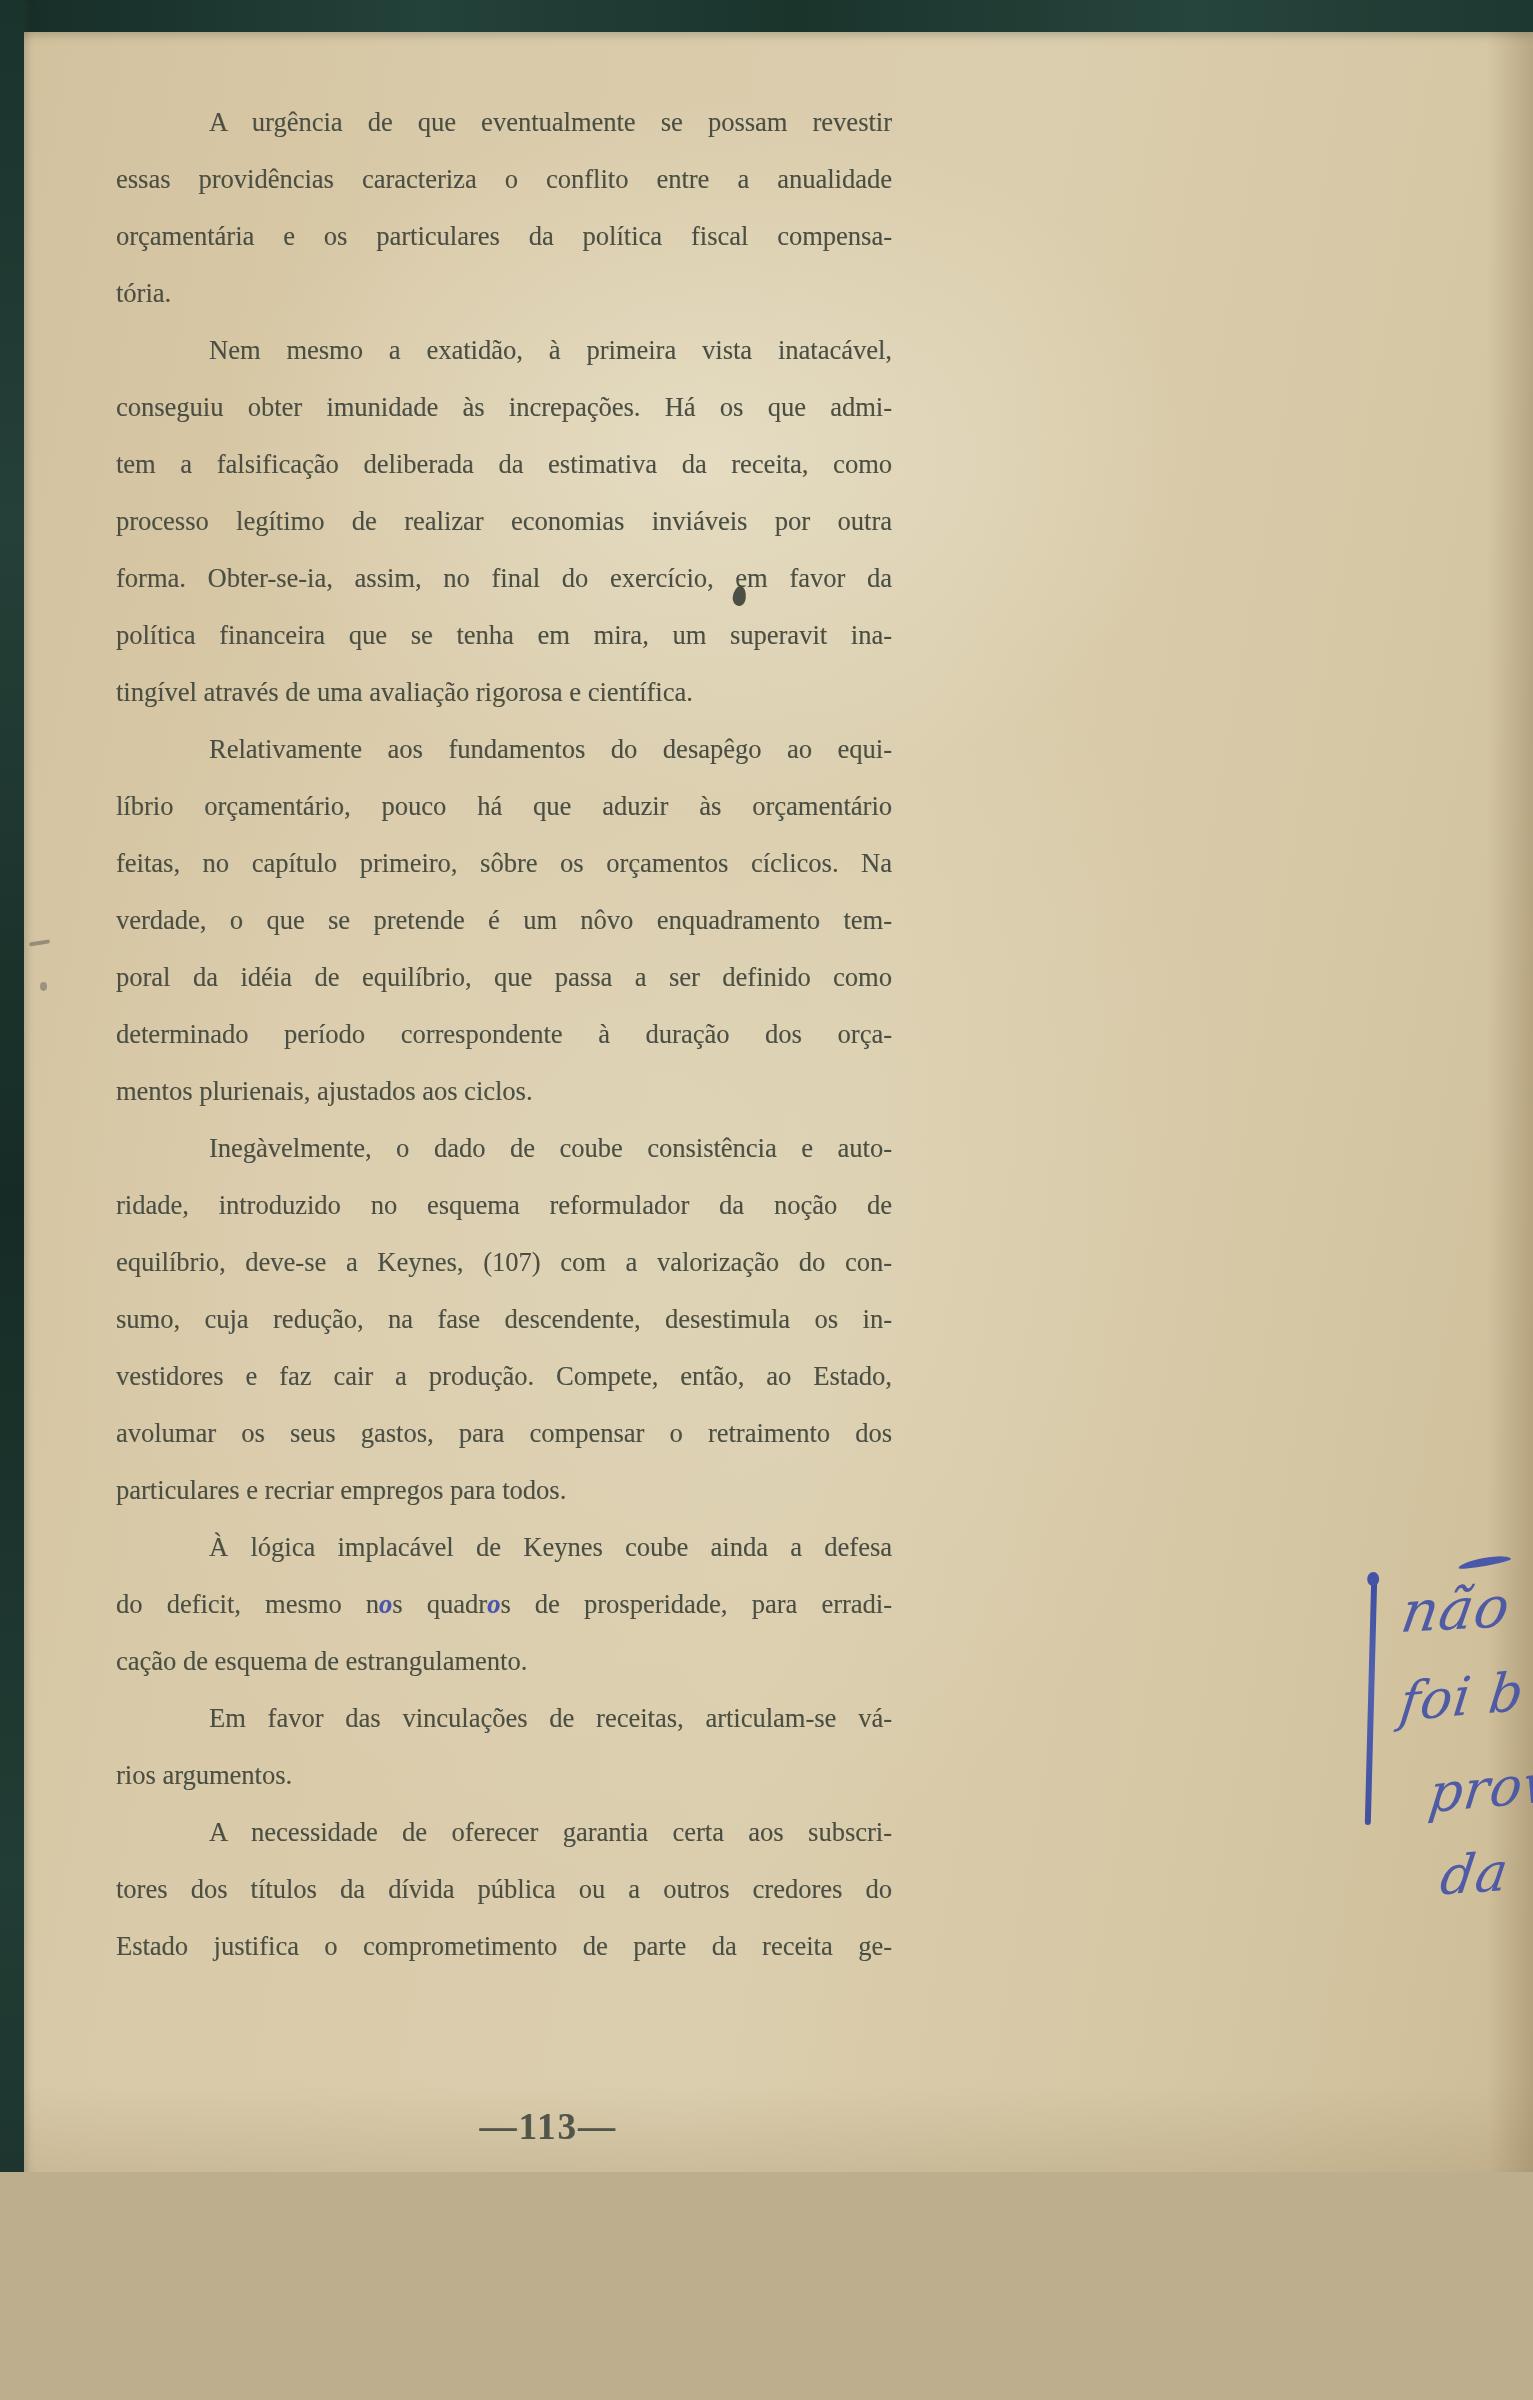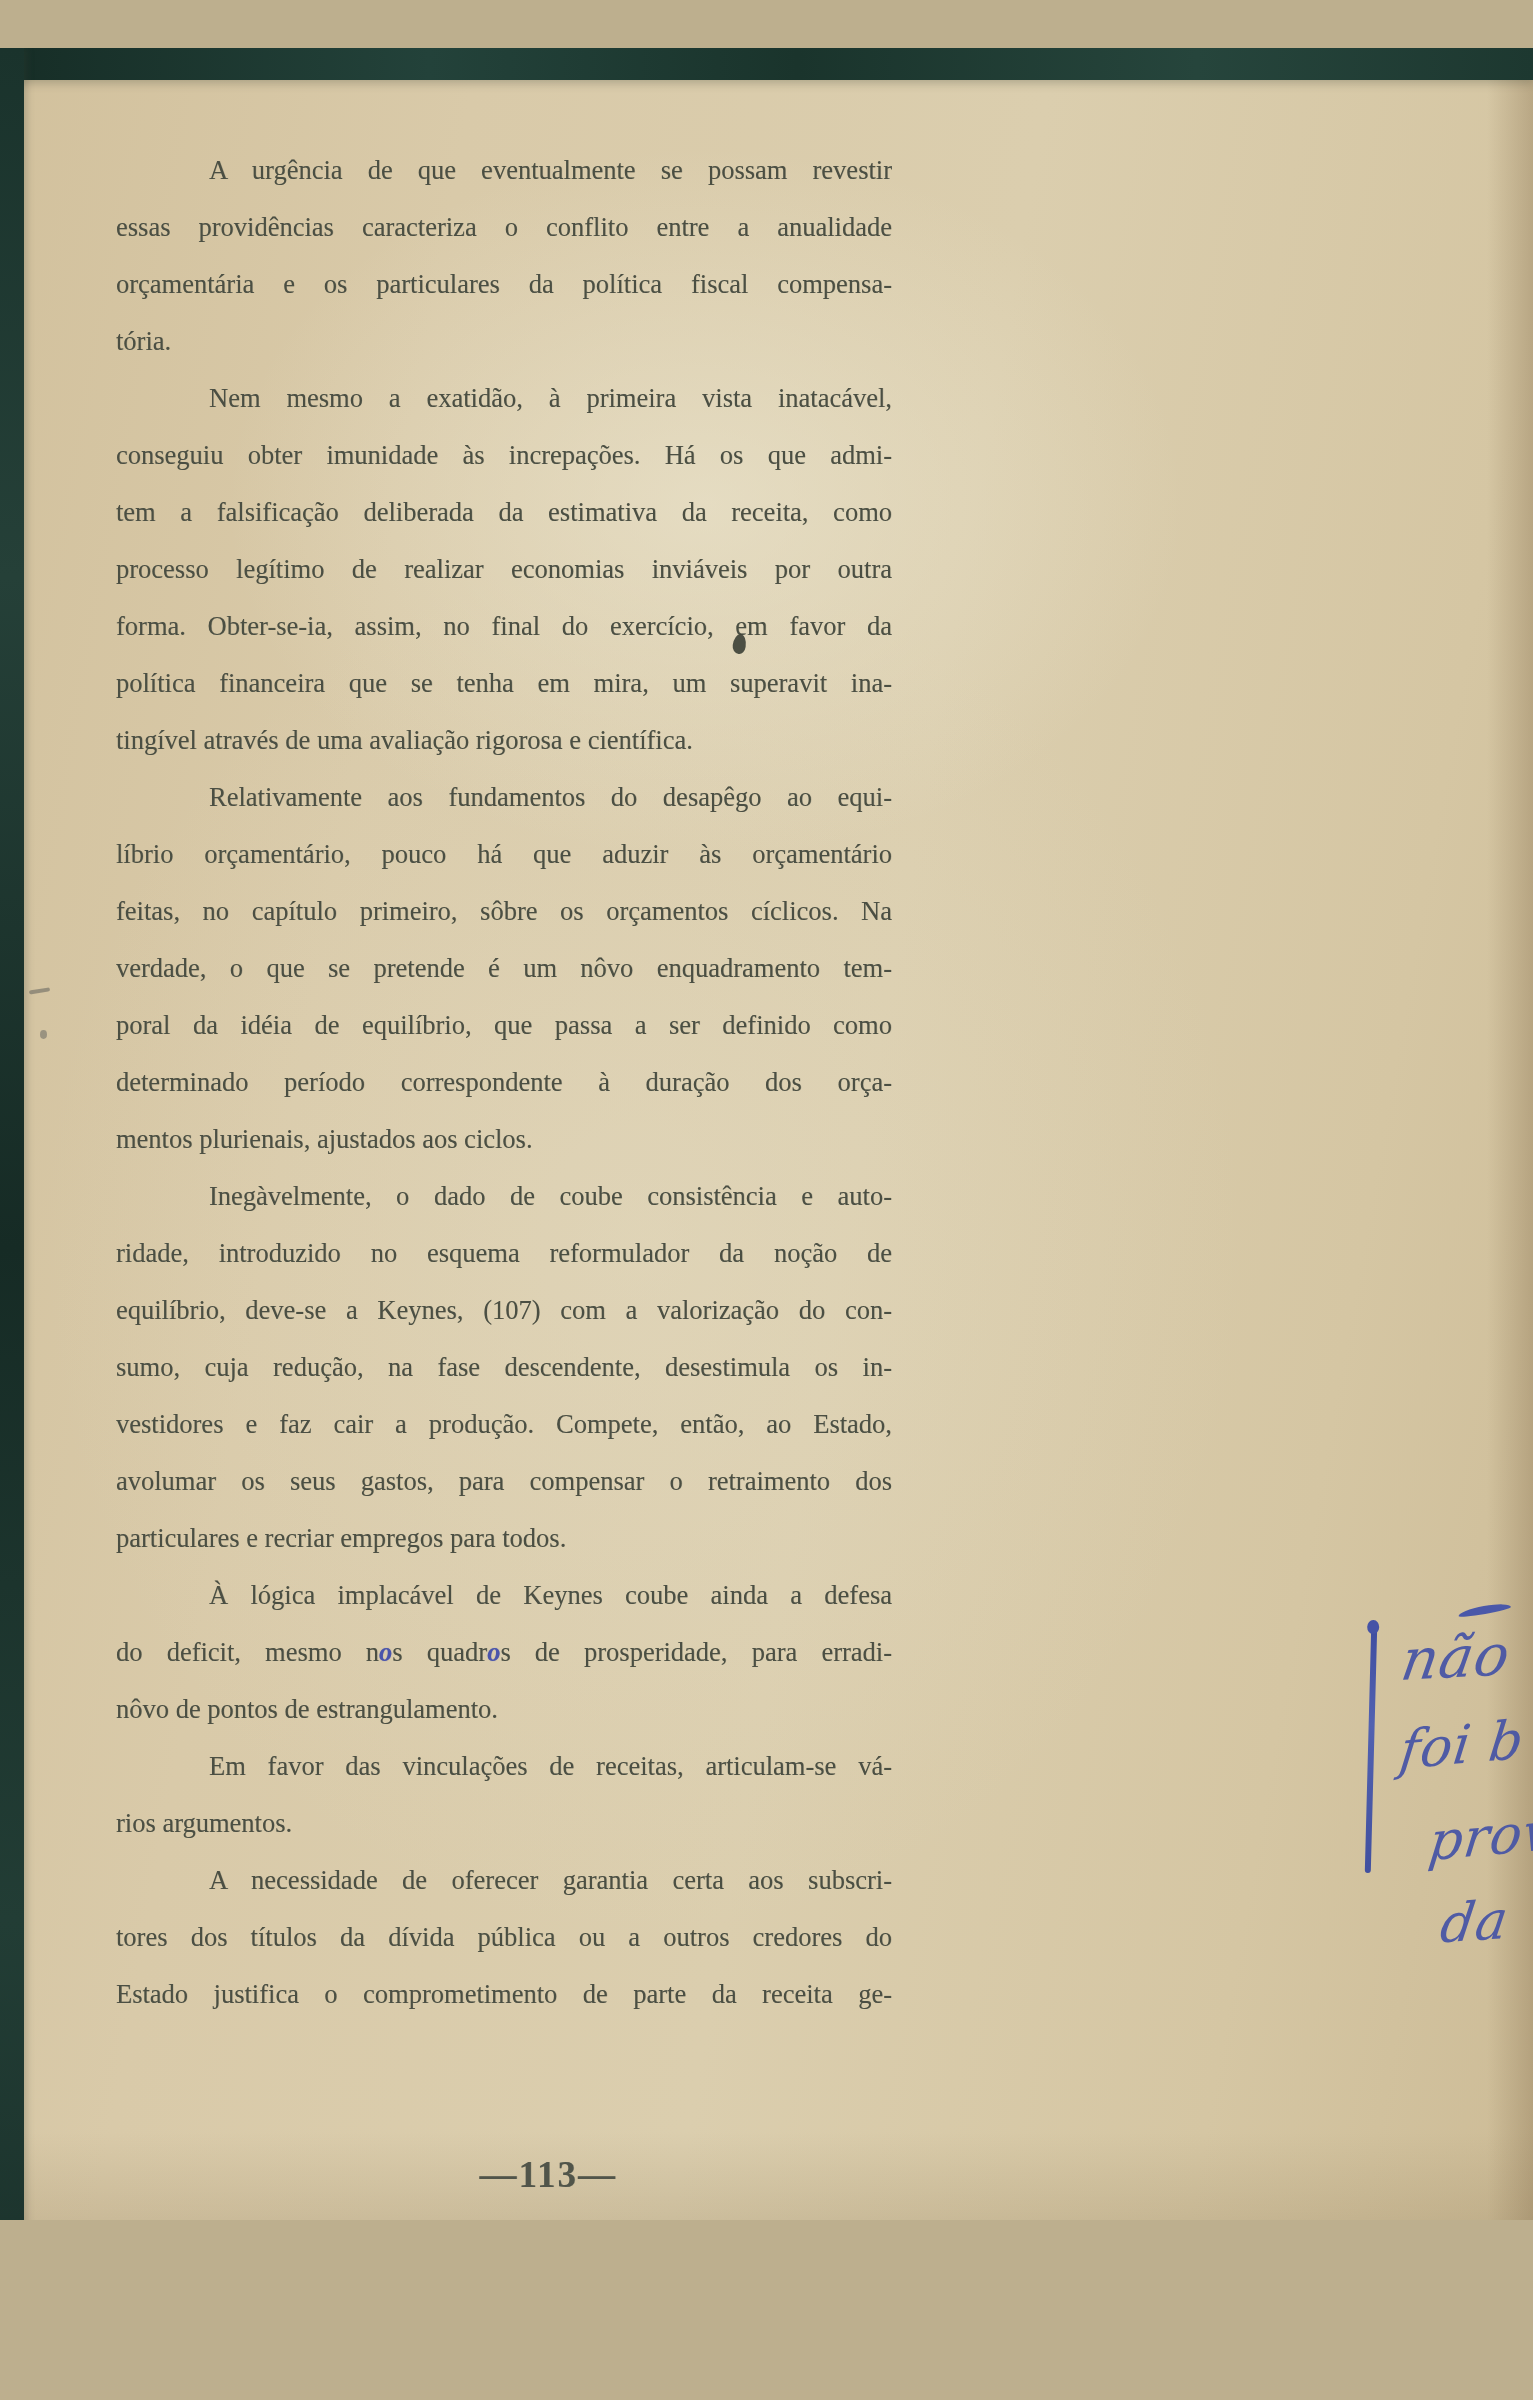--- a/index.html
+++ b/index.html
@@ -5,21 +5,20 @@
   html,body{margin:0;padding:0;background:#b8a océano;}
   html,body{margin:0;padding:0;background:#bdaf8e;}
   .page{
     position:relative;width:1534px;height:2172px;overflow:hidden;
     background:
       radial-gradient(ellipse 686px 510px at 46% 21%, rgba(238,233,212,0.55), rgba(238,233,212,0) 70%),
       radial-gradient(ellipse 804px 931px at 42% 55%, rgba(230,222,198,0.40), rgba(230,222,198,0) 75%),
       linear-gradient(0deg, rgba(148,128,92,0.22), rgba(148,128,92,0) 88px),
       linear-gradient(100deg, #d2c19d, #d9caa9 25%, #dbceae 55%, #d5c6a3 82%, #cdbc97);
     font-family:"Liberation Serif","DejaVu Serif",serif;
-    margin-top:48px;
   }
   .edge-top{
     position:absolute;top:0;left:0;width:1534px;height:32px;z-index:5;
     background:linear-gradient(90deg,#162d26,#23423a 28%,#1a342c 52%,#26453c 78%,#1d3830);
     box-shadow:0 3.9px 8.8px rgba(60,70,55,0.28);
   }
   .edge-left{
     position:absolute;top:0;left:0;width:23.5px;height:2400px;z-index:5;
     background:linear-gradient(180deg,#1a332c,#254038 22%,#162b25 50%,#223d35 78%,#192f29);
     box-shadow:2.9px 0 7.8px rgba(60,70,55,0.25);
@@ -103,21 +102,21 @@
       <div class="line">mentos plurienais, ajustados aos ciclos.</div>
       <div class="line i j">Inegàvelmente, o dado de coube consistência e auto-</div>
       <div class="line j">ridade, introduzido no esquema reformulador da noção de</div>
       <div class="line j">equilíbrio, deve-se a Keynes, (107) com a valorização do con-</div>
       <div class="line j">sumo, cuja redução, na fase descendente, desestimula os in-</div>
       <div class="line j">vestidores e faz cair a produção. Compete, então, ao Estado,</div>
       <div class="line j">avolumar os seus gastos, para compensar o retraimento dos</div>
       <div class="line">particulares e recriar empregos para todos.</div>
       <div class="line i j">À lógica implacável de Keynes coube ainda a defesa</div>
       <div class="line j">do deficit, mesmo n<span class="bi">o</span>s quadr<span class="bi">o</span>s de prosperidade, para erradi-</div>
-      <div class="line">nôvo de pontos de estrangulamento.</div>
+      <div class="line">cação de esquema de estrangulamento.</div>
       <div class="line i j">Em favor das vinculações de receitas, articulam-se vá-</div>
       <div class="line">rios argumentos.</div>
       <div class="line i j">A necessidade de oferecer garantia certa aos subscri-</div>
       <div class="line j">tores dos títulos da dívida pública ou a outros credores do</div>
       <div class="line j">Estado justifica o comprometimento de parte da receita ge-</div>
     </div>
 
   <div class="ink-blot"></div>
   <div class="pencil-dash"></div>
   <div class="pencil-dot"></div>

